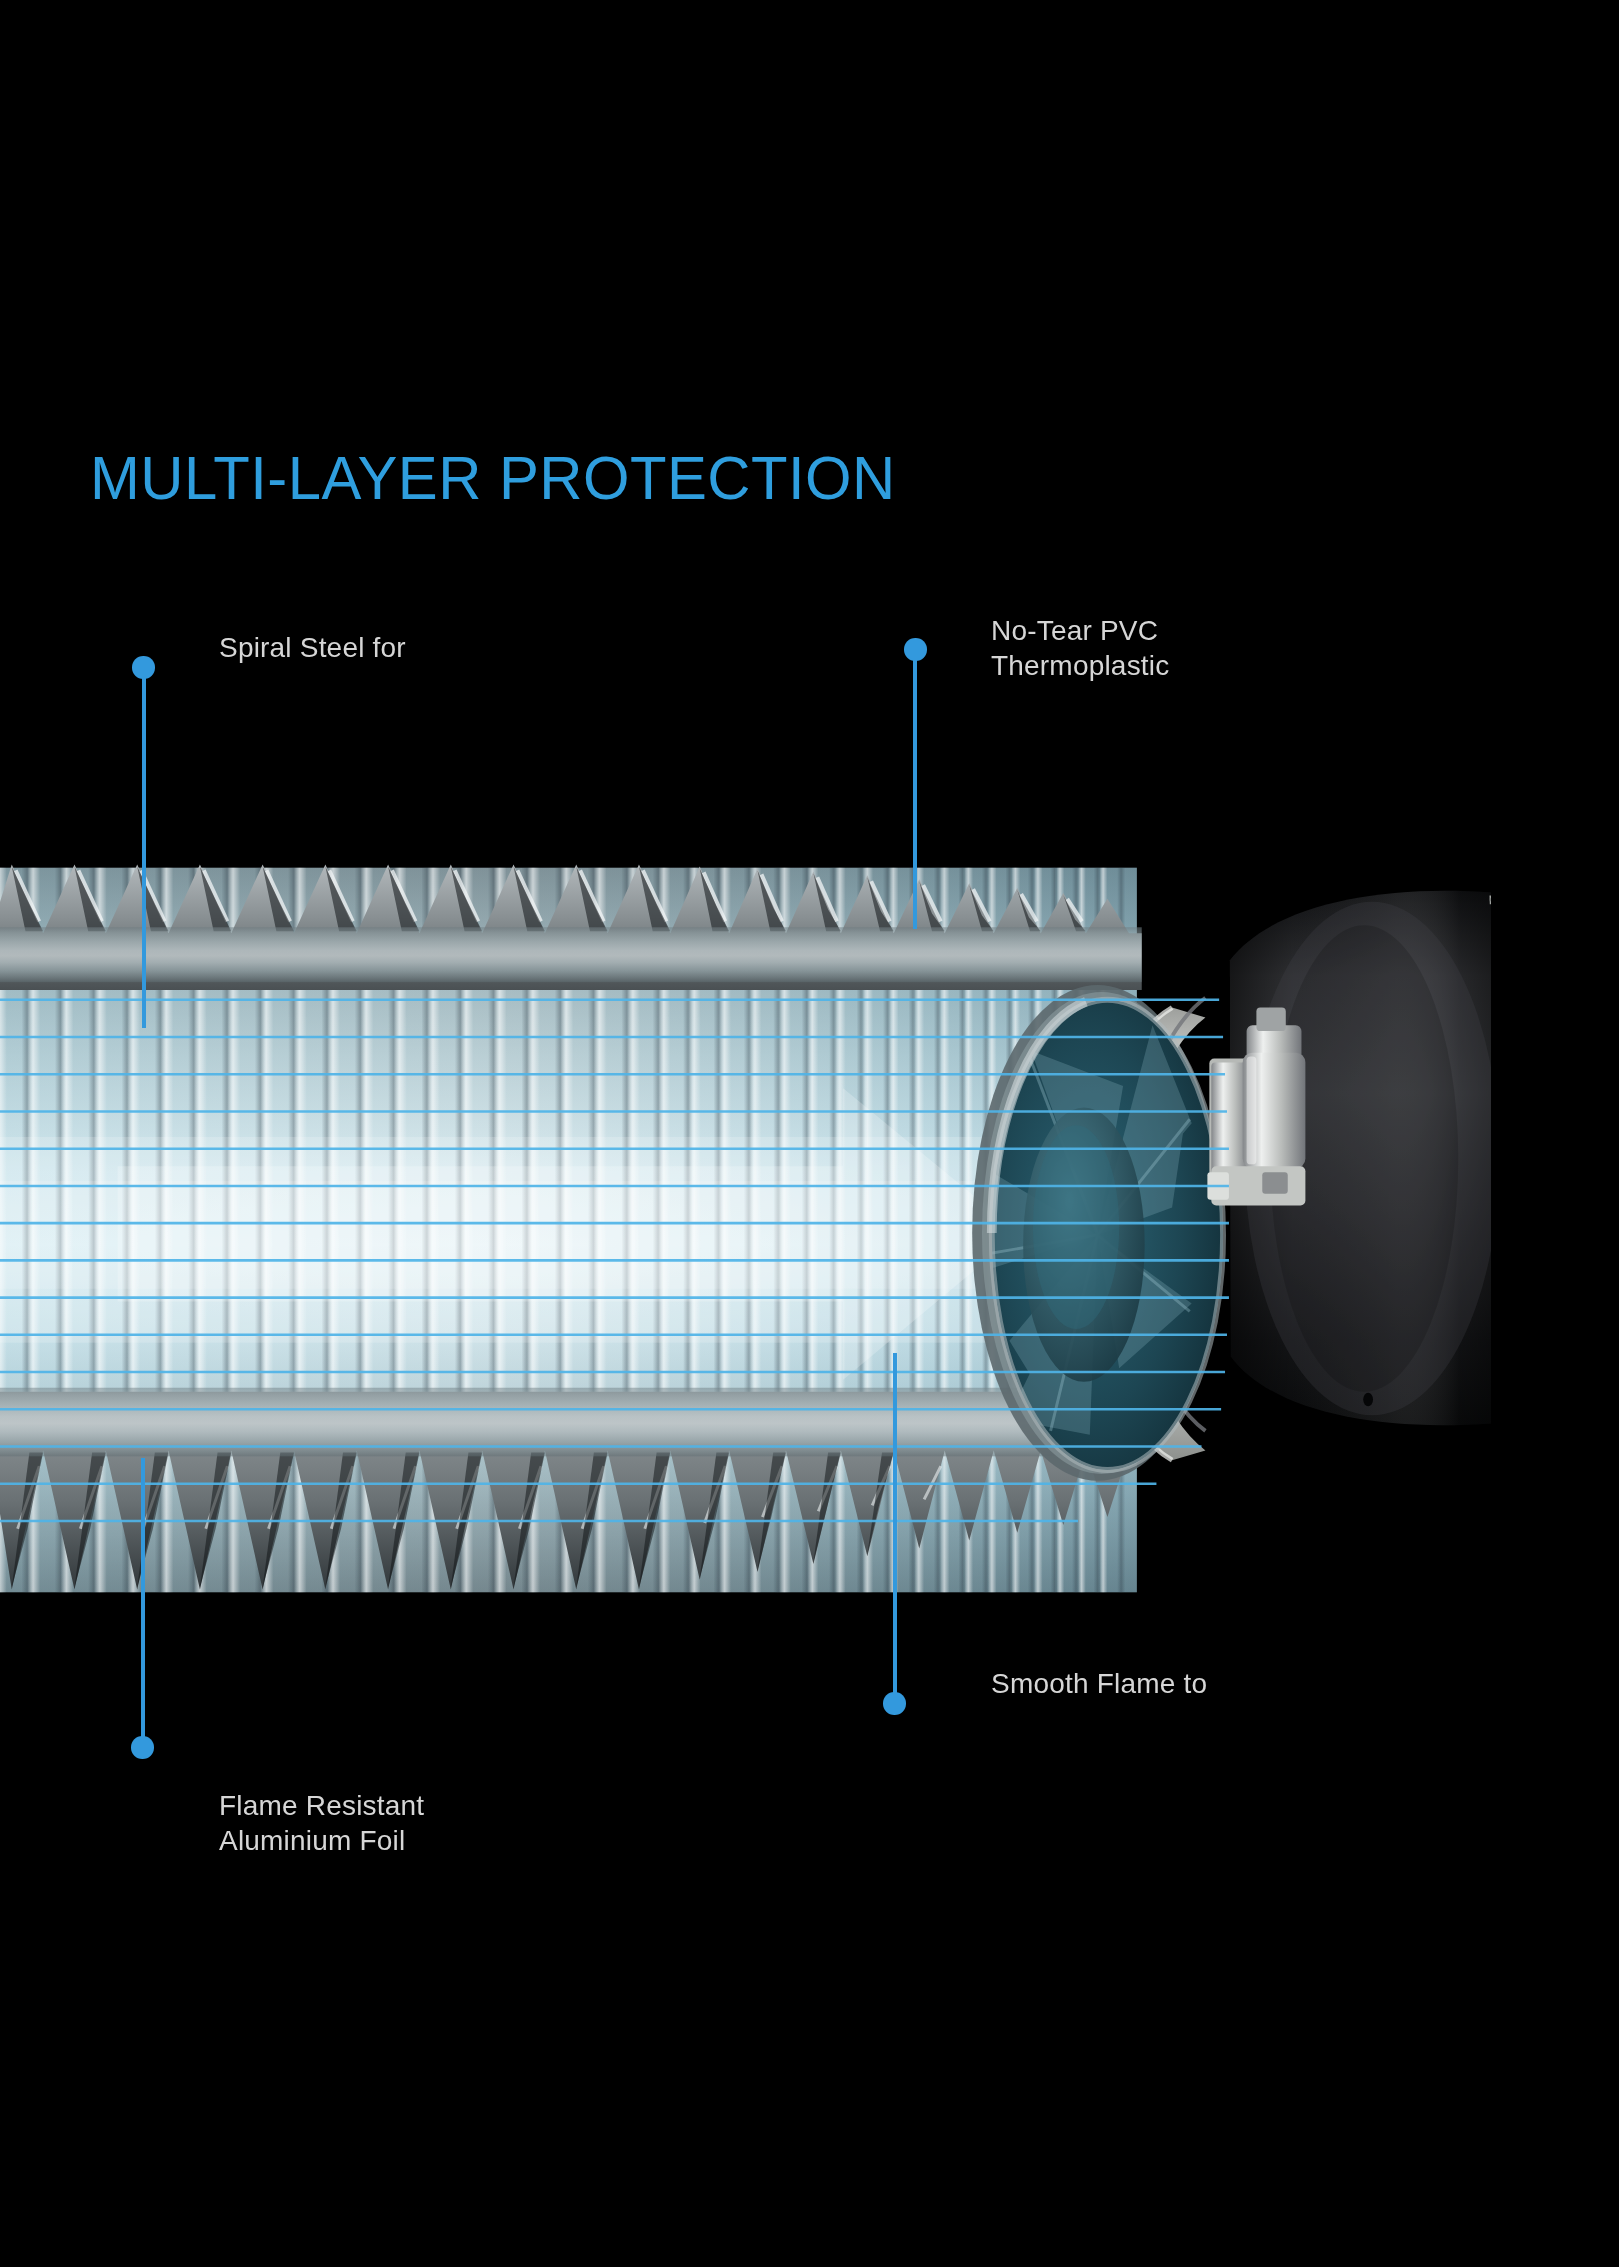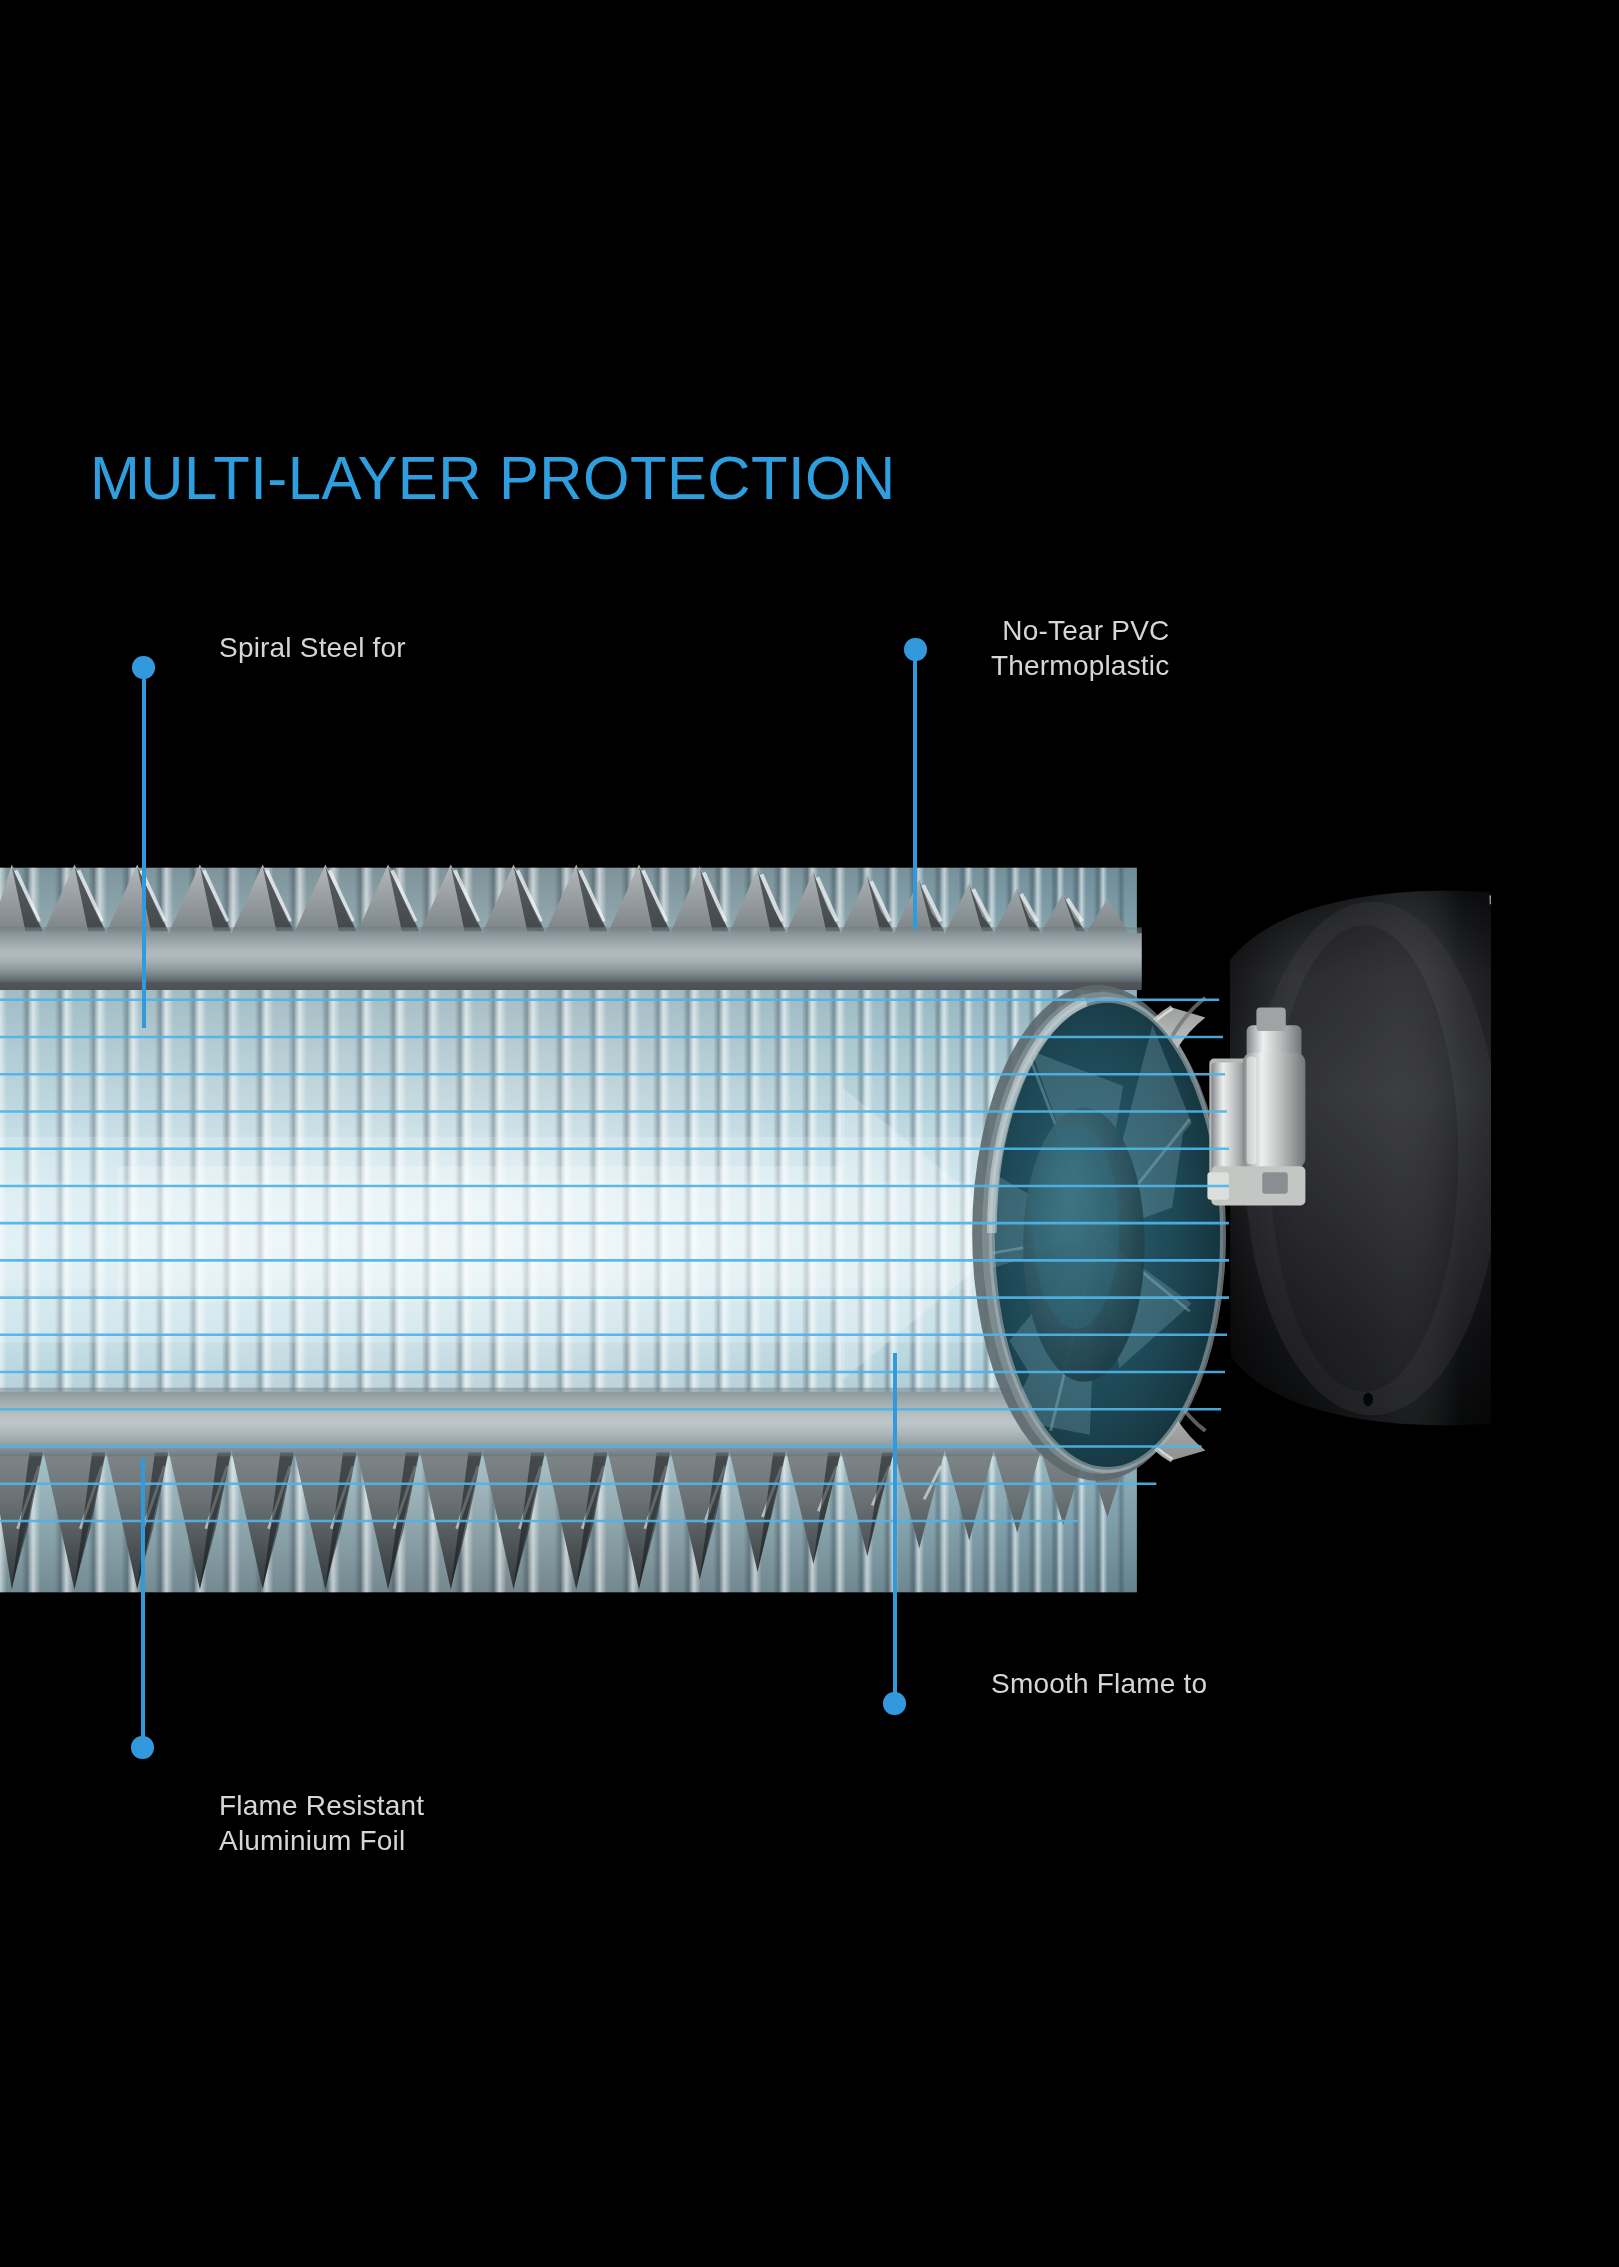--- a/index.html
+++ b/index.html
@@ -64,21 +64,21 @@
     width: 3.9px;
     background: #3399dd;
   }
 
   .co1-dot  { left: 132px;  top: 656px; }
   .co1-line { left: 142px;  top: 667px;  height: 361px; }
   .co1-text { left: 208px;  top: 630px; }
 
   .co2-dot  { left: 904px;  top: 638px; }
   .co2-line { left: 913px;  top: 650px;  height: 279px; }
-  .co2-text { left: 980px; top: 613px; text-align: right; }
+  .co2-text { left: 980px; top: 613px; }
 
   .co3-dot  { left: 131px;  top: 1736px; }
   .co3-line { left: 141px;  top: 1458px; height: 287px; }
   .co3-text { left: 208px;  top: 1788px; }
 
   .co4-dot  { left: 883px;  top: 1692px; }
   .co4-line { left: 893px;  top: 1353px; height: 350px; }
   .co4-text { left: 980px; top: 1666px; }
 </style>
 </head>

